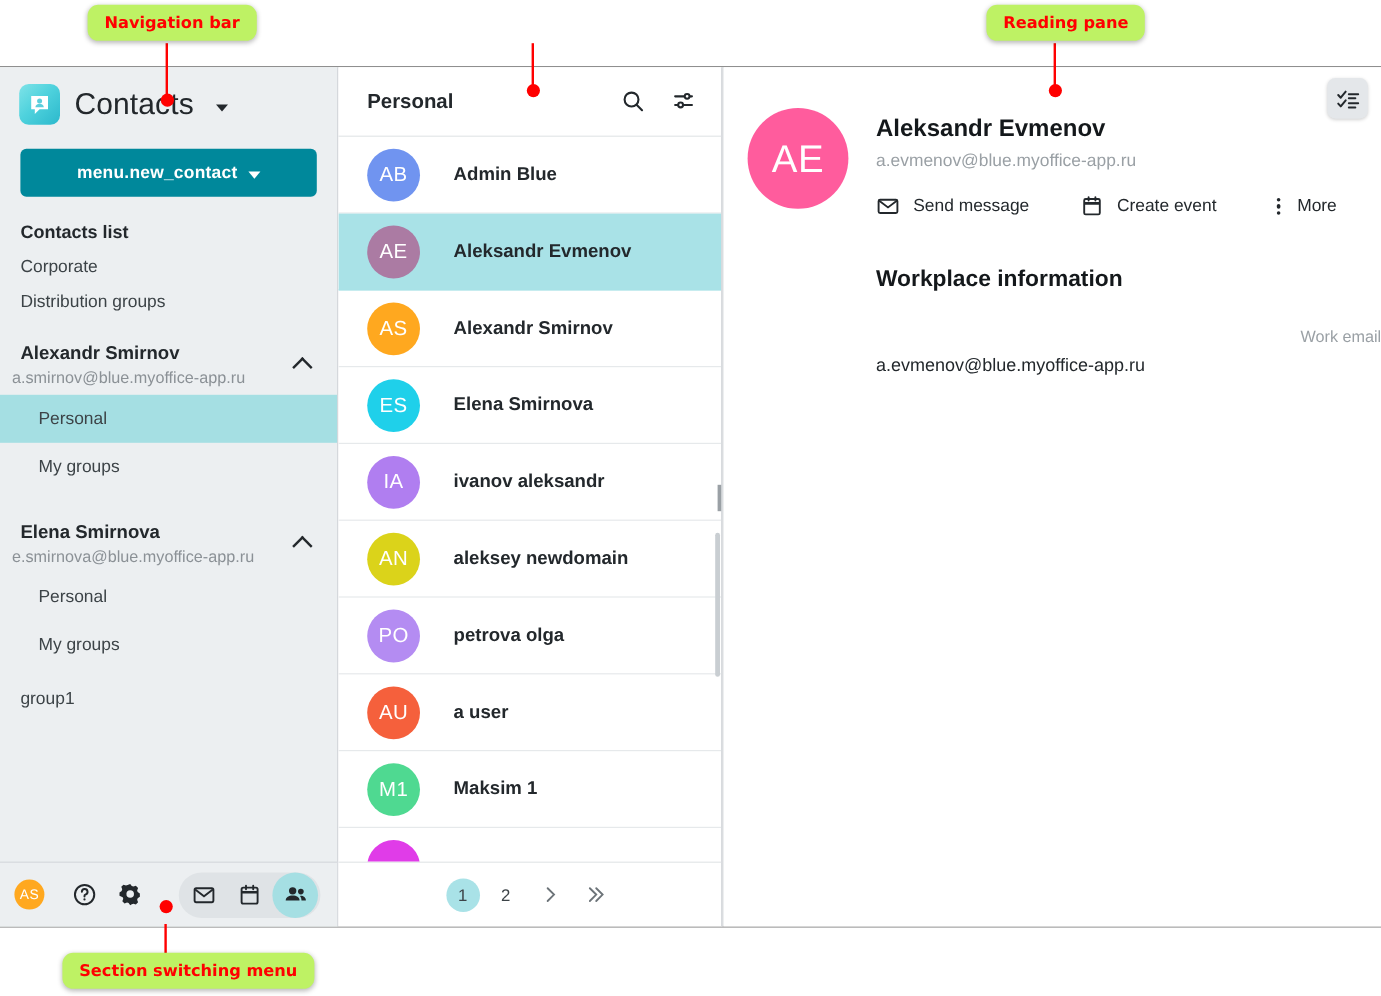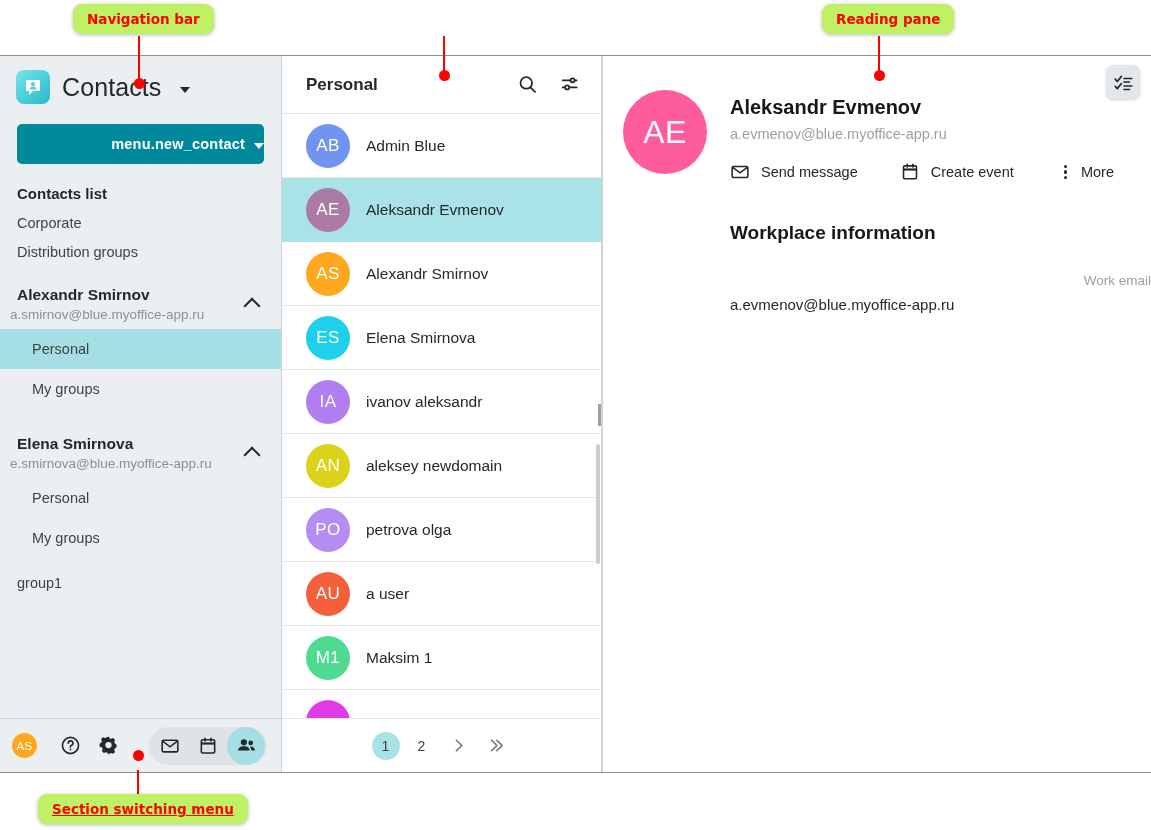--- a/index.html
+++ b/index.html
@@ -56,21 +56,21 @@
     border-top: 6.5px solid #23282c;
     margin-left: 7px; margin-top: 6px;
   }
 
   .new-btn {
     margin: 8px 17px 0 17px;
     height: 40px;
     background: #00889b;
     color: #ffffff;
     border-radius: 5px;
-    display: flex; align-items: center; justify-content: flex-end;
+    display: flex; align-items: center; justify-content: center;
     font-size: 14.5px; font-weight: bold;
     letter-spacing: .2px;
     cursor: pointer;
   }
   .new-btn .caret {
     width: 0; height: 0;
     border-left: 5px solid transparent;
     border-right: 5px solid transparent;
     border-top: 6px solid #ffffff;
     margin-left: 9px; margin-top: 3px;
@@ -177,21 +177,21 @@
     border-bottom: 1px solid #e6e9eb;
     cursor: pointer;
   }
   .c-row.selected { background: #a9e2e7; border-bottom-color: #a9e2e7; }
   .c-av {
     width: 44px; height: 44px; border-radius: 50%;
     display: flex; align-items: center; justify-content: center;
     color: #ffffff; font-size: 17px; flex: none;
     letter-spacing: .4px;
   }
-  .c-name { font-size: 15.5px; color: #23282c; margin-left: 16px; }
+  .c-name { font-size: 15.5px; color: #23282c; margin-left: 28px; font-weight: bold; }
 
   .list-foot {
     height: 54px; flex: none;
     border-top: 1px solid #e3e6e8;
     display: flex; align-items: center; justify-content: center;
     gap: 8px;
   }
   .pg {
     min-width: 28px; height: 28px; border-radius: 50%;
     display: flex; align-items: center; justify-content: center;
@@ -517,17 +517,17 @@
       </div>
 
       <div class="wp-title">Workplace information</div>
       <div class="wp-label">Work email</div>
       <div class="wp-value">a.evmenov@blue.myoffice-app.ru</div>
     </div>
   </div>
 
   <div class="lead" style="left:137px; top:770px; height:25px;"></div>
   <div class="dot" style="left:133px; top:750px;"></div>
-  <div class="anno" style="left:38px; top:794px;text-decoration:underline;">
+  <div class="anno" style="left:52px; top:794px;">
     <span>Section switching menu</span>
   </div>
 
 </div>
 
 </body></html>

